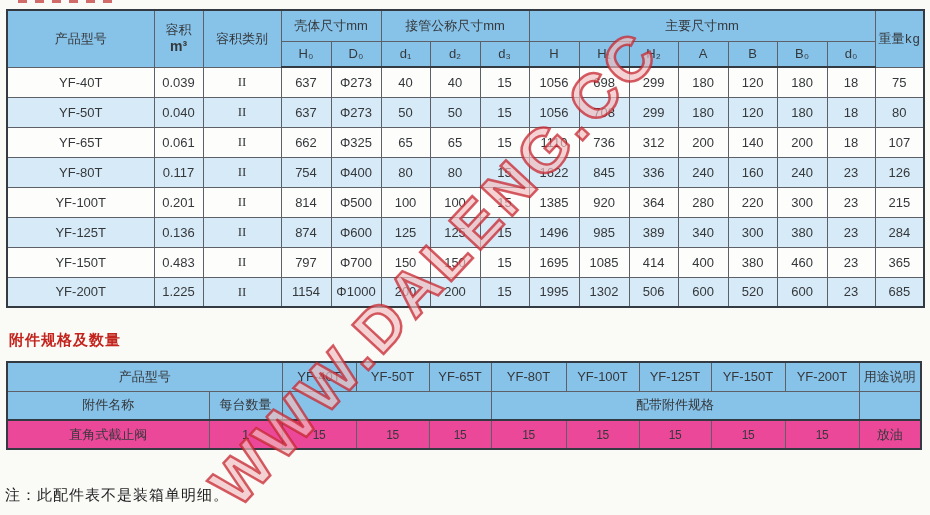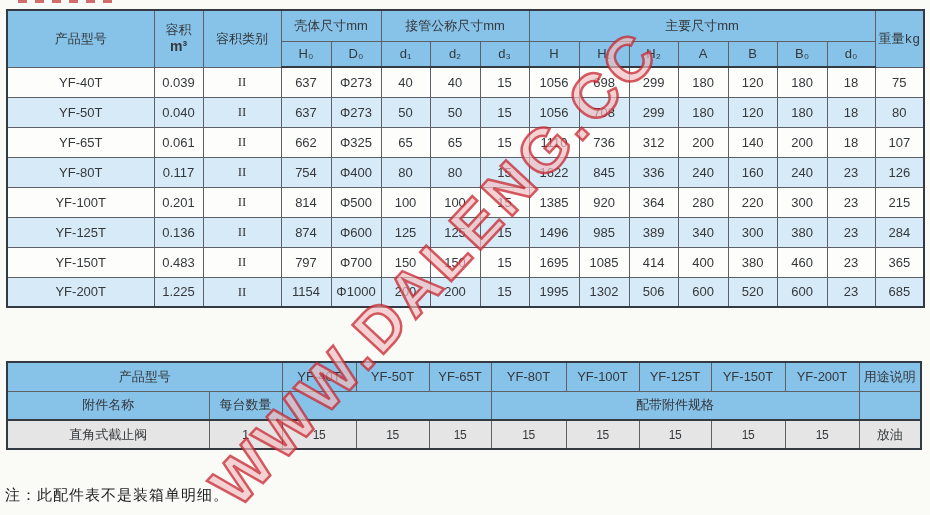--- a/index.html
+++ b/index.html
@@ -31,21 +31,21 @@
   .unit-sup { font-size:14px;font-weight:bold; }
   .two-line { line-height:1.15; }
   
   .section-title {
     position:absolute; left:9px; top:331px;
     font-size:15px; font-weight:bold; color:#c3251e;
     letter-spacing:1px;
   }
   #acc-table { position:absolute; left:6px; top:361px; width:916px; }
   #acc-table thead th { height:29px; }
-  #acc-table tbody td { height:29px; background:#e5e5e5; }
+  #acc-table tbody td { height:29px; background:#ec4899; }
   #acc-table tbody tr.alt td { background:#d7eaf7; }
   #acc-table td.spec { font-size:12px; letter-spacing:-0.3px; }
   
   .note {
     position:absolute; left:5px; top:486px;
     font-family:Liberation Sans, sans-serif;
     font-size:15px; color:#1c1c1c; letter-spacing:1px;
   }
   
   .watermark {
@@ -260,20 +260,21 @@
           <td>506</td>
           <td>600</td>
           <td>520</td>
           <td>600</td>
           <td>23</td>
           <td>685</td>
         </tr>
       </tbody>
   </table>
 
+  <div class="section-title">附件规格及数量</div>
 
   <table id="acc-table" class="tbl">
     <colgroup>
       <col style="width:202px">
         <col style="width:73px">
       <col style="width:74px">
         <col style="width:73px">
         <col style="width:62px">
       <col style="width:75px">
         <col style="width:73px">

